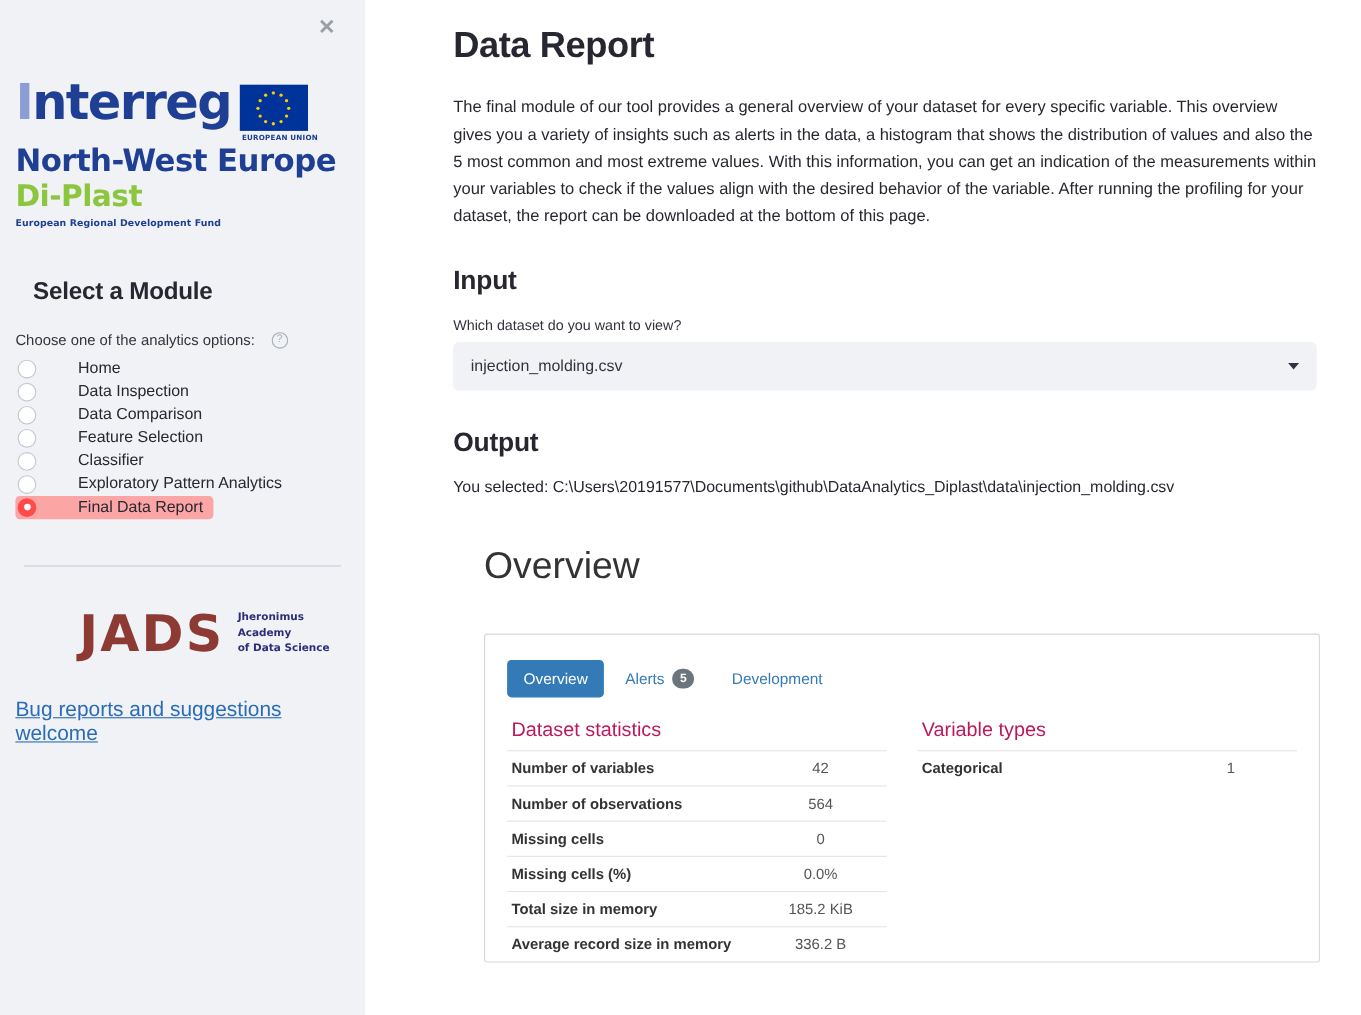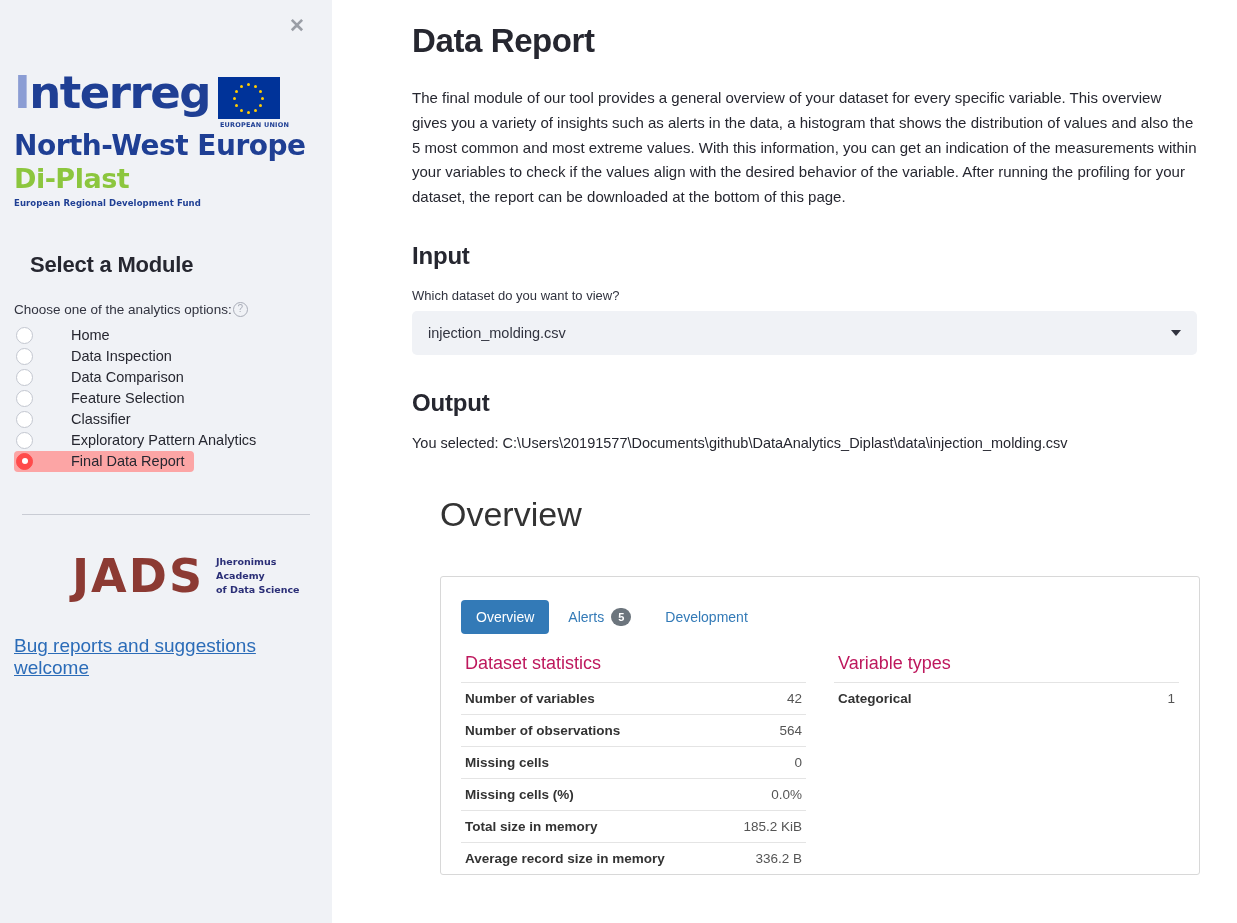--- a/index.html
+++ b/index.html
@@ -66,21 +66,21 @@
     font-family: "DejaVu Sans", sans-serif;
     font-size: 8.5px; font-weight: bold; color: #1f3f94;
     margin-top: 4px; letter-spacing: 0.1px;
   }
 
   .sidebar-heading {
     font-size: 22px; font-weight: bold; color: #262730;
     margin-top: 44px; margin-bottom: 0px; letter-spacing: -0.2px; margin-left: 16px;
   }
   .choose-row {
-    display: flex; align-items: flex-start; gap: 1px;
+    display: flex; align-items: flex-start; gap: 15px;
     margin-top: 24px; margin-bottom: 8px;
   }
   .choose-label { font-size: 13.5px; color: #31333f; }
   .help-icon {
     width: 15px; height: 15px; border-radius: 50%;
     border: 1.3px solid #a9adb8; color: #a9adb8;
     font-size: 10px; line-height: 12px; text-align: center;
     cursor: pointer; font-family: "Liberation Sans", sans-serif;
   }
   .radio-list { display: flex; flex-direction: column; }
@@ -204,21 +204,21 @@
   table.stats { width: 100%; border-collapse: collapse; }
   table.stats tr { border-top: 1px solid #e4e4e4; }
   table.stats tr:first-child { border-top: 1px solid #e4e4e4; }
   table.stats th {
     font-family: "Liberation Sans", sans-serif;
     text-align: left; font-size: 13.5px; font-weight: bold;
     color: #333333; padding: 8px 4px 8px 4px;
   }
   table.stats td {
     font-family: "Liberation Sans", sans-serif;
-    text-align: right; font-size: 13.5px; color: #555555;
+    text-align: center; font-size: 13.5px; color: #555555;
     padding: 8px 4px; width: 120px;
   }
 </style>
 </head>
 <body>
 
 <div id="app">
 
   <div id="sidebar">
 

